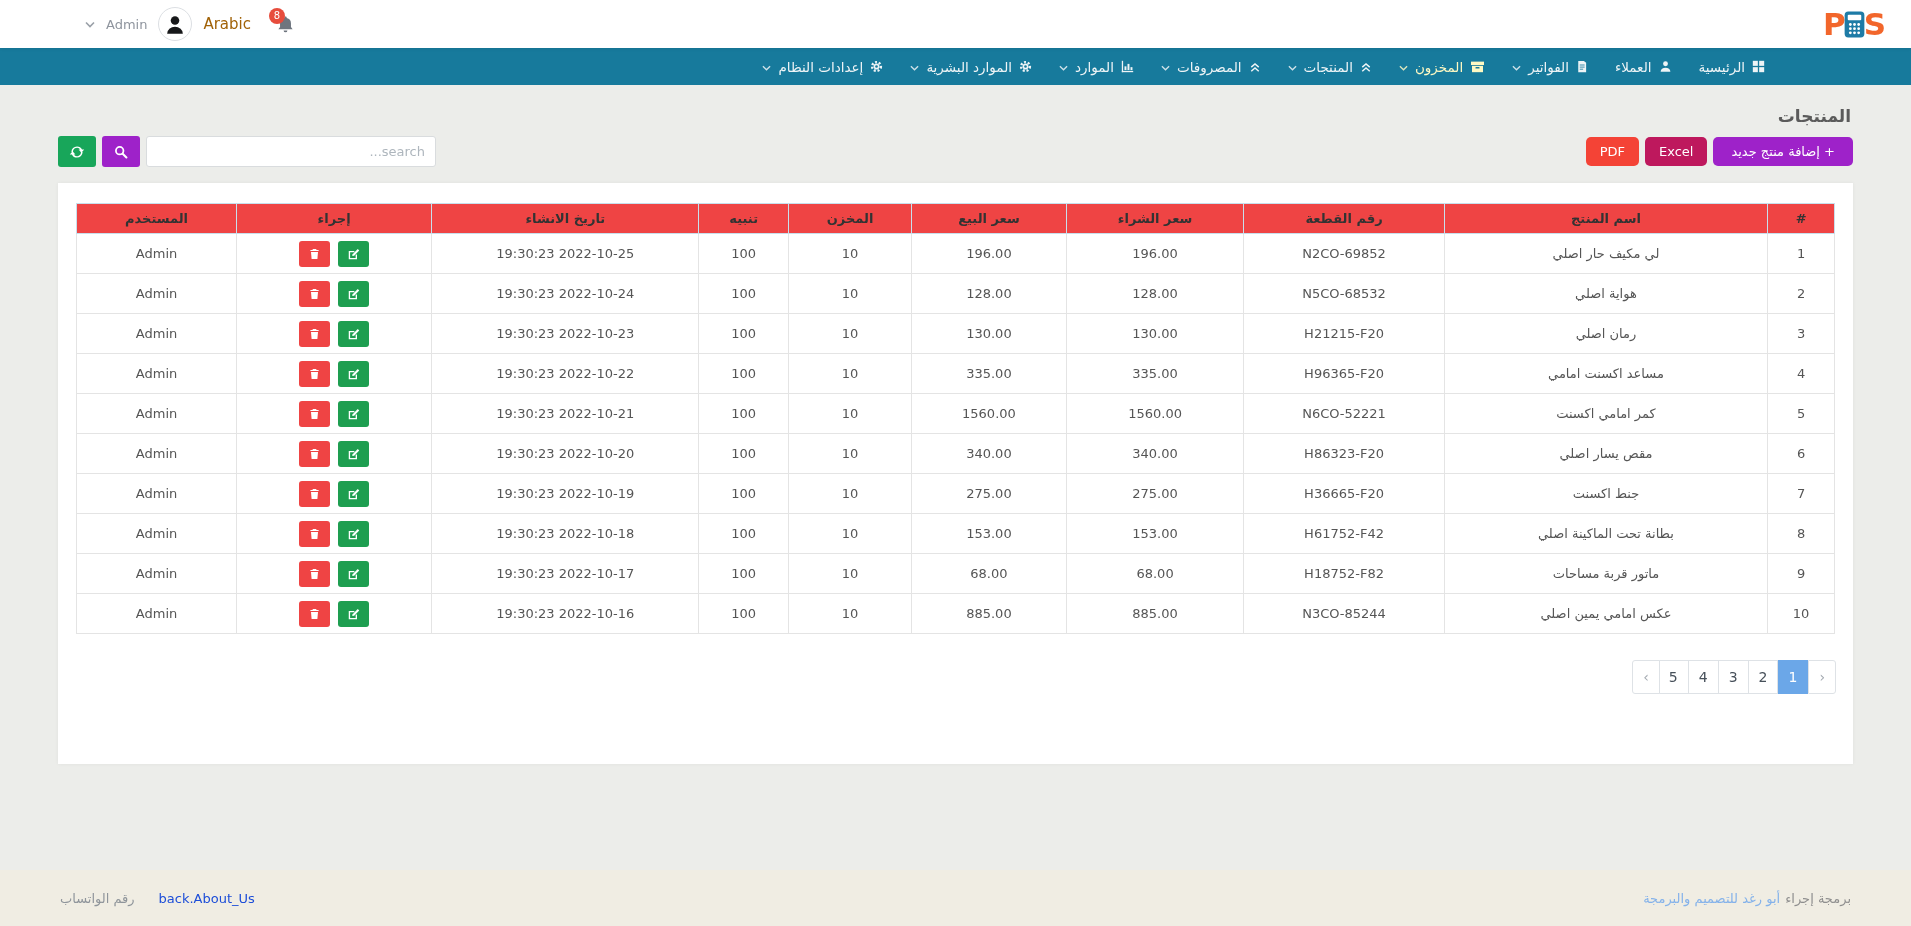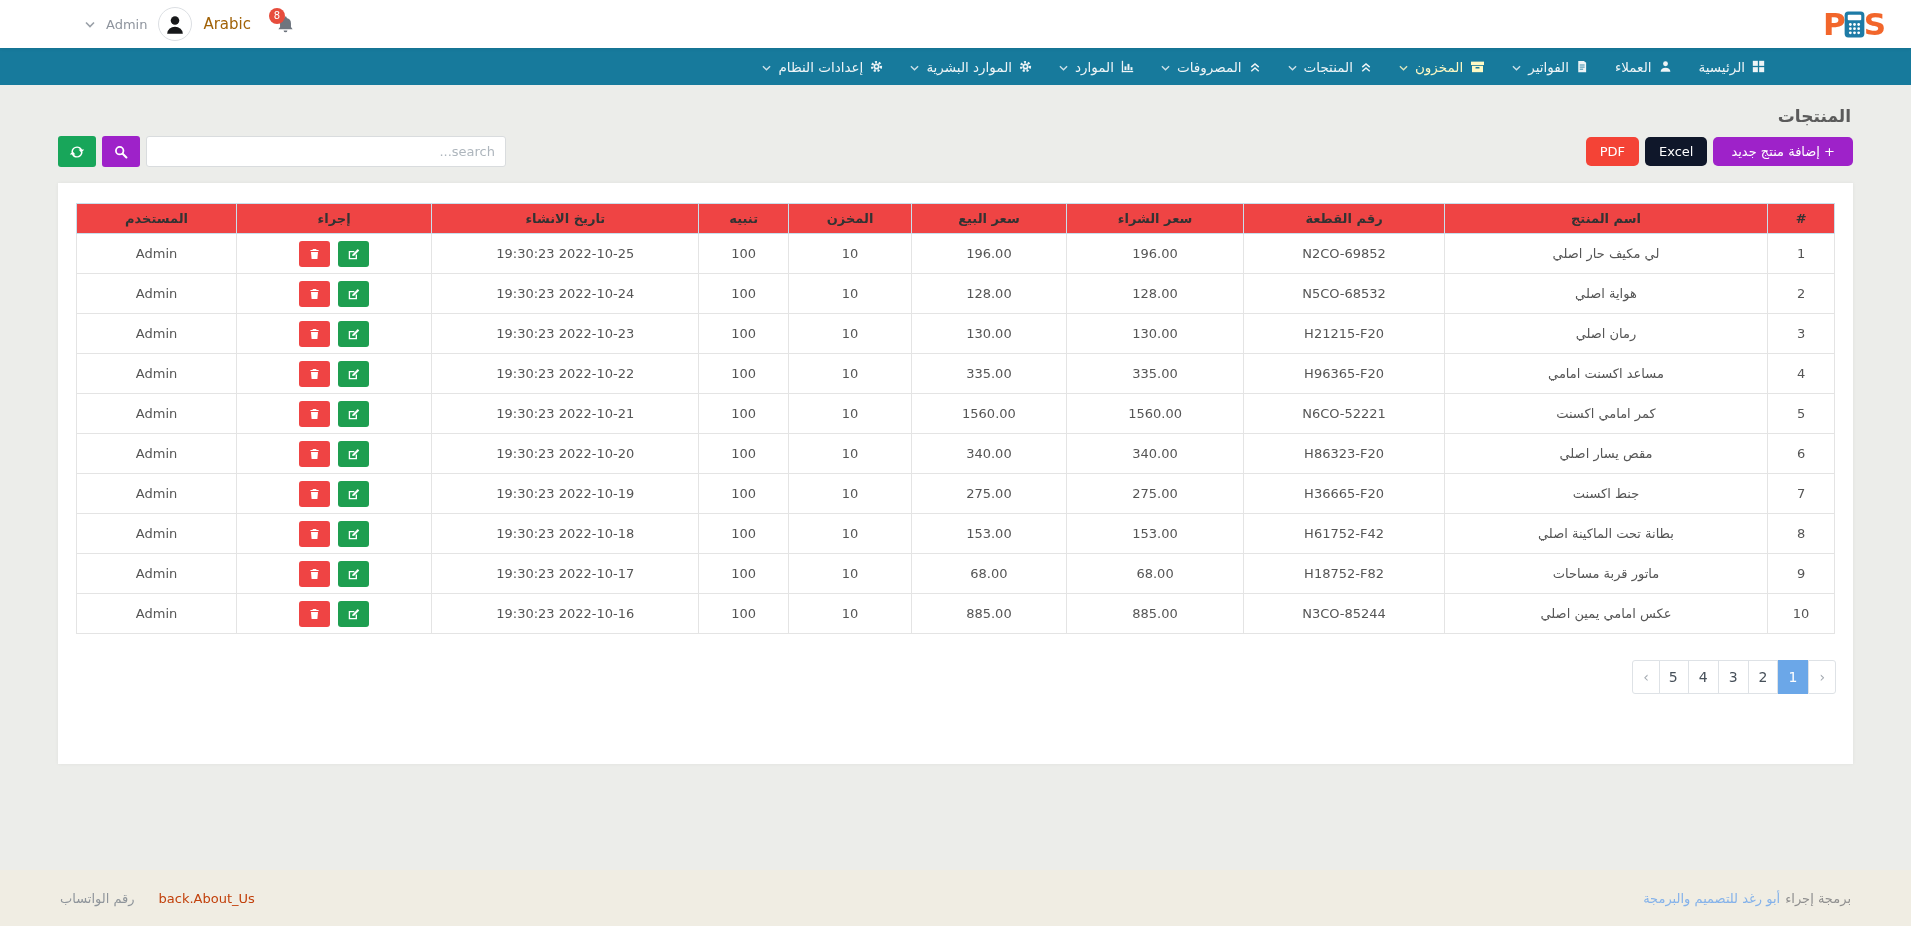--- a/index.html
+++ b/index.html
@@ -34,24 +34,24 @@
   .nav-caret { display: flex; opacity: .85; margin-top: 2px; }
 
   
   .content { flex: 1; }
   .page-title { font-size: 17px; font-weight: bold; color: #5b5b5b; margin: 21px 60px 8px; }
   .toolbar { display: flex; justify-content: space-between; align-items: center; margin: 10px 58px 0; }
   .toolbar-right { display: flex; gap: 6px; }
   .btn { border: none; border-radius: 5px; color: #fff; font-size: 13px; padding: 7px 14px;
          cursor: pointer; font-family: inherit; }
   .btn-add { background: #9e22c9; padding: 7px 18px; }
-  .btn-excel { background: #0f172a; text-align: right; }
+  .btn-excel { background: #be185d; text-align: right; }
   .btn-pdf { background: #f44336; }
   .toolbar-left { display: flex; gap: 6px; align-items: center; }
-  .search-input { width: 360px; height: 31px; border: 1px solid #d9dcde; border-radius: 3px;
+  .search-input { width: 290px; height: 31px; border: 1px solid #d9dcde; border-radius: 3px;
                   padding: 0 10px; font-size: 13px; color: #666; direction: ltr; text-align: right;
                   outline: none; font-family: inherit; background: #fff; }
   .search-input::placeholder { color: #aeb6bd; }
   .btn-icon { width: 38px; height: 31px; border: none; border-radius: 3px; display: flex;
               align-items: center; justify-content: center; cursor: pointer; }
   .btn-search { background: #9e22c9; }
   .btn-refresh { background: #18a65a; }
 
   
   .card { background: #fff; margin: 16px 58px 0; padding: 20px 18px 70px;
@@ -76,21 +76,21 @@
   .page-item:last-child { border-radius: 3px 0 0 3px; }
   .page-item.arrow { color: #a4aab1; }
   .page-item.active { background: #6ba7e8; border-color: #6ba7e8; color: #fff; }
 
   
   .footer { margin-top: auto; height: 56px; background: #f0ede3; display: flex; align-items: center;
             justify-content: space-between; padding: 0 60px; font-size: 13px; }
   .footer-credit { display: flex; gap: 5px; color: #8f8f8f; }
   .footer-credit a { color: #84b2ea; text-decoration: none; cursor: pointer; }
   .footer-links { display: flex; gap: 24px; align-items: center; }
-  .footer-links .about { color: #c2410c; text-decoration: none; cursor: pointer; }
+  .footer-links .about { color: #1d4ed8; text-decoration: none; cursor: pointer; }
   .footer-links .whatsapp { color: #8f959b; text-decoration: none; cursor: pointer; }
 </style>
 </head>
 <body>
 
 <div class="page">
 
   <header class="topbar" dir="ltr">
     <div class="topbar-left">
       <span class="caret-gray">

